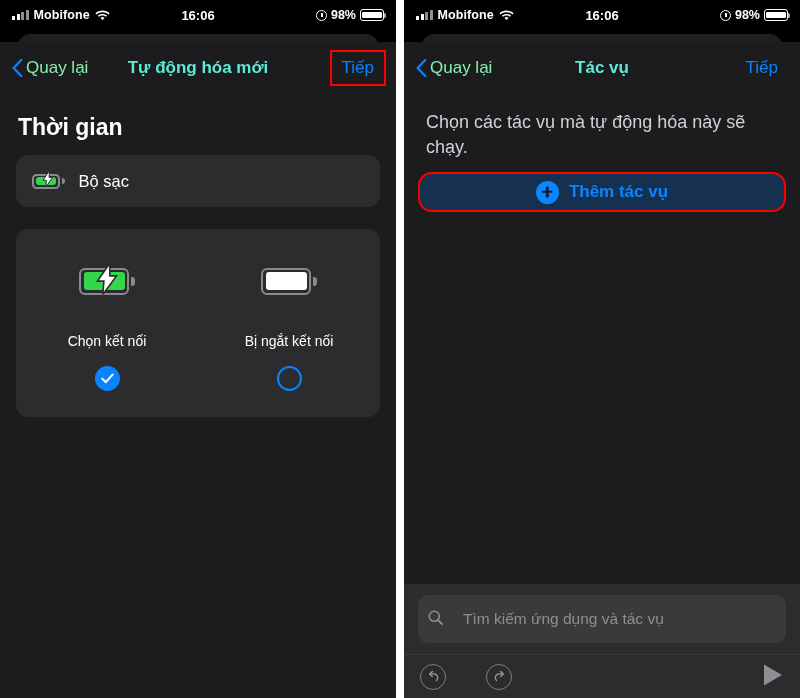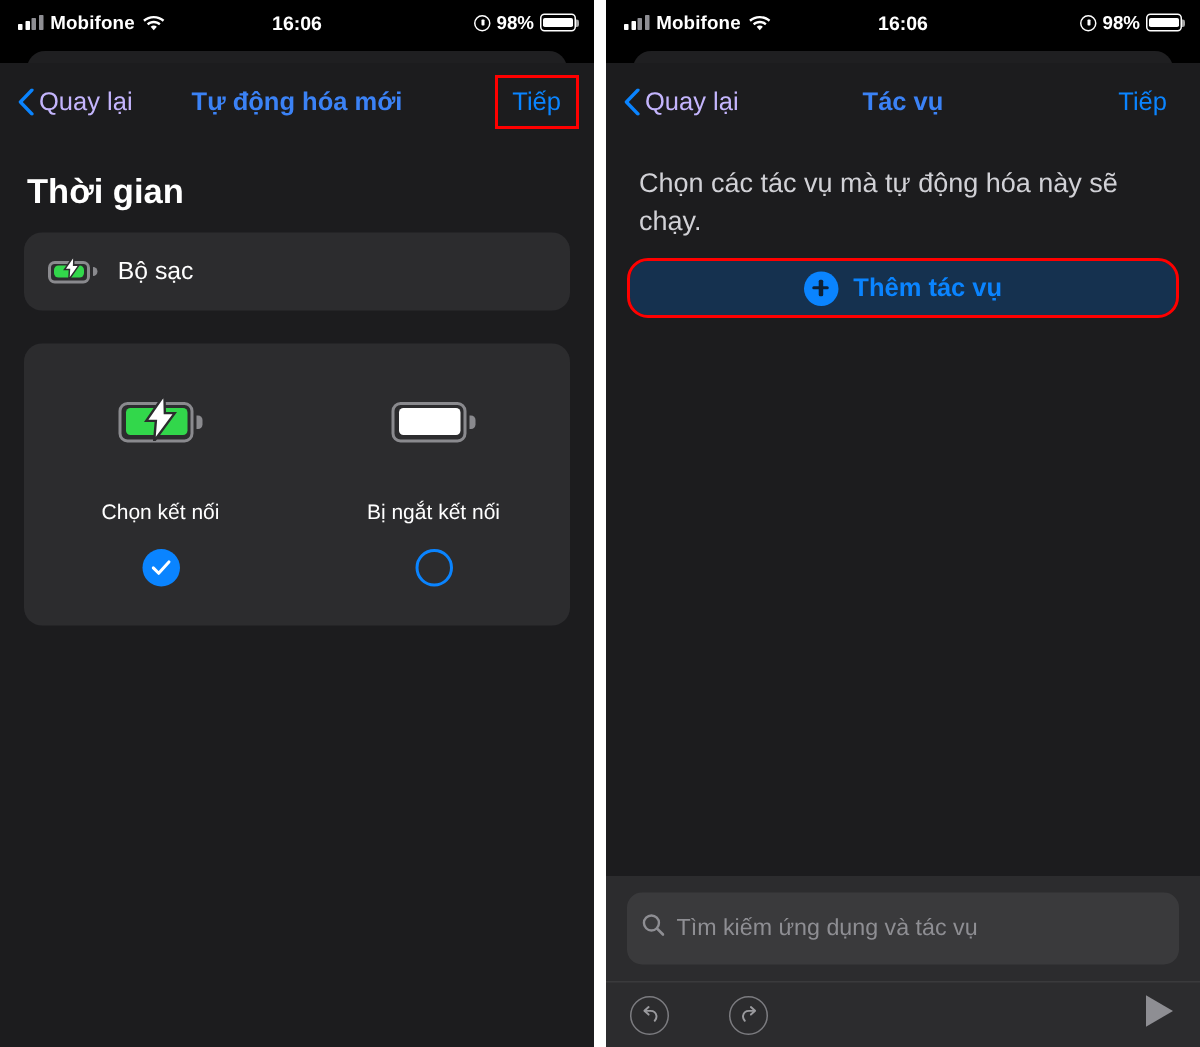--- a/index.html
+++ b/index.html
@@ -77,25 +77,25 @@
   }
   .navbar {
     position: relative;
     height: 52px;
     background: #1c1c1e;
     display: flex;
     align-items: center;
     padding: 0 12px;
     z-index: 3;
   }
-  .nav-back { display:flex; align-items:center; gap: 3px; color:#c4b5fd; font-size:17px; cursor:pointer;}
+  .nav-back { display:flex; align-items:center; gap: 3px; color:#86efac; font-size:17px; cursor:pointer;}
   .chev { width: 11px; height: 18px; display:block; }
   .nav-title {
     position: absolute; left: 0; right: 0; text-align: center;
-    color: #3b82f6; font-size: 17px; font-weight: bold; pointer-events:none;
+    color: #5eead4; font-size: 17px; font-weight: bold; pointer-events:none;
   }
   .nav-next { margin-left: auto; color:#0a84ff; font-size:17px; position: relative; z-index: 4; padding: 6px 10px;}
   .hl-red { outline: 2.5px solid #ff0000; }
 
   
   .body-left { background:#1c1c1e; height: calc(698px - 30px - 12px - 52px); padding: 0 16px; }
   .section-title { color:#fff; font-size: 23px; font-weight: bold; padding: 20px 2px 14px 2px; }
   .row-card {
     background:#2c2c2e; border-radius: 12px; height: 52px;
     display:flex; align-items:center; padding: 0 16px; gap: 14px;
@@ -147,21 +147,21 @@
     left:50%; top:50%;
   }
   .plus::before { width: 11px; height: 2.4px; transform: translate(-50%,-50%); }
   .plus::after  { width: 2.4px; height: 11px; transform: translate(-50%,-50%); }
 
   .spacer { flex: 1 1 auto; }
 
   .search-zone { background:#2c2c2e; padding: 11px 14px 11px 14px; }
   .search-field {
     background:#3a3a3c; border-radius: 10px; height: 48px;
-    display:flex; align-items:center; gap: 8px; padding: 0 10px;
+    display:flex; align-items:center; gap: 20px; padding: 0 10px;
   }
   .search-field .ph { color:#8e8e93; font-size: 15.5px; }
   .toolbar {
     background:#2c2c2e; height: 44px; display:flex; align-items:center;
     padding: 0 16px; gap: 40px; border-top: 1px solid #3a3a3c;
   }
   .circle-btn { width: 26px; height: 26px; border-radius:50%; border: 1.6px solid #7c7c80; display:flex; align-items:center; justify-content:center;}
   .play { margin-left: auto; }
 </style>
 </head>

